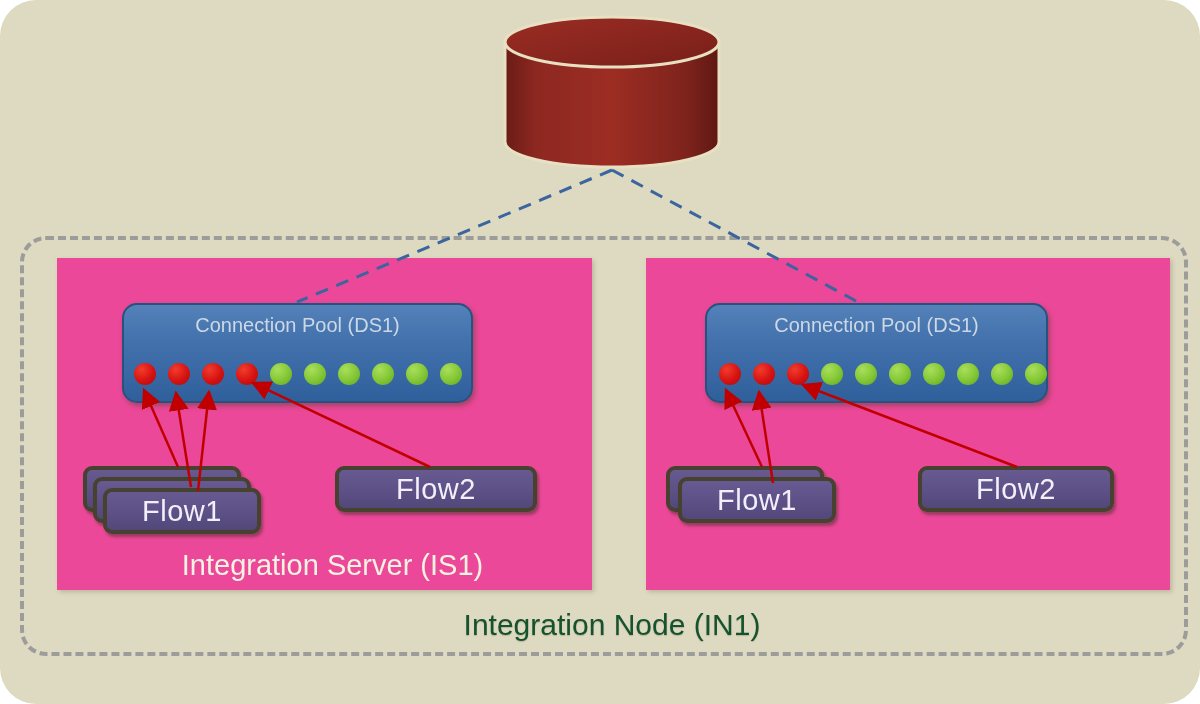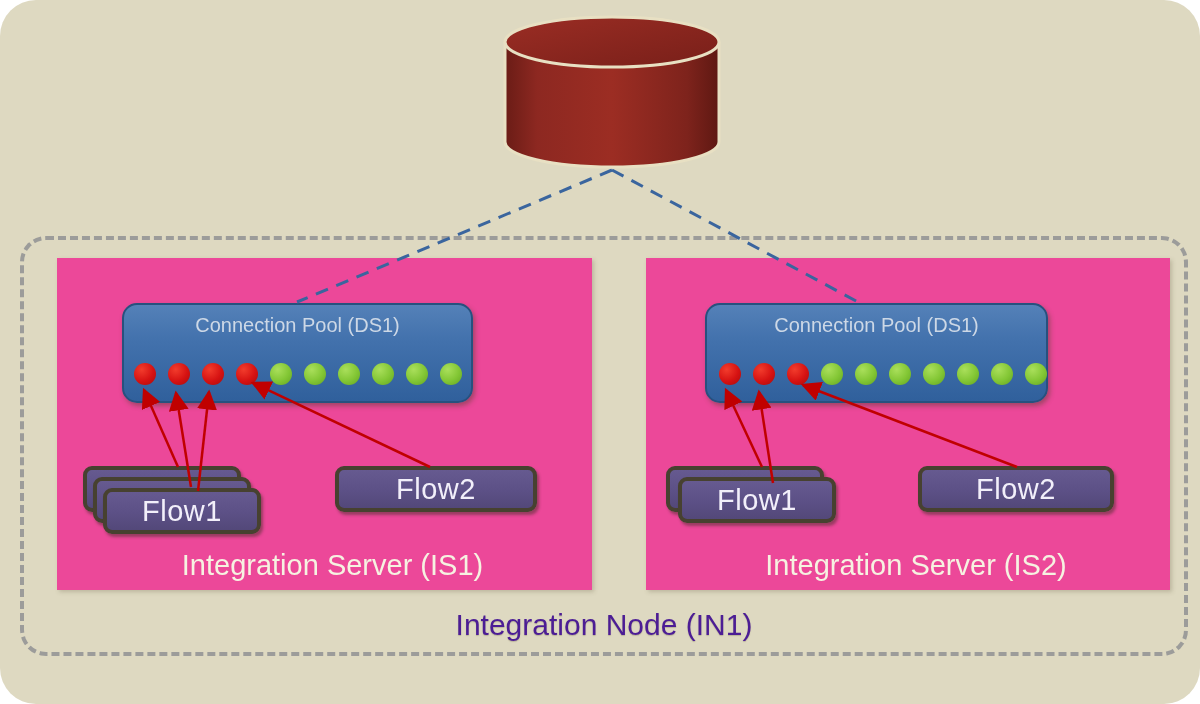--- a/index.html
+++ b/index.html
@@ -7,22 +7,22 @@
   #stage{
     position:relative; width:1200px; height:704px;
     background:#ded9c1; border-radius:36px; overflow:hidden;
   }
   
   #node-boundary{
     position:absolute; left:20px; top:236px; width:1168px; height:420px;
     border:4px dashed #9c9c9a; border-radius:26px; box-sizing:border-box;
   }
   .node-label{
-    position:absolute; bottom:10px; left:0; width:100%;
-    text-align:center; font-size:30px; color:#4c1d95;
+    position:absolute; bottom:10px; left:8px; width:100%;
+    text-align:center; font-size:30px; color:#14532d;
     text-shadow:0 1px 1px rgba(120,112,80,.35);
   }
   
   .server{
     position:absolute; top:258px; height:332px;
     background:#ec4899; box-shadow:2px 2px 4px rgba(90,84,55,.25);
   }
   #server-1{left:57px; width:535px;}
   #server-2{left:646px; width:524px;}
   .server-label{
@@ -128,21 +128,20 @@
           <span class="dot free"></span>
         </div>
     </div>
     <div class="flow-box" id="s2-flow1-a"></div>
     <div class="flow-box" id="s2-flow1-b">
       <span class="flow-label">Flow1</span>
     </div>
     <div class="flow-box" id="s2-flow2">
       <span class="flow-label">Flow2</span>
     </div>
-    <div class="server-label">Integration Server (IS2)</div>
   </div>
 
   <svg id="overlay" viewBox="0 0 1200 704">
     <defs>
       <linearGradient id="bodyGrad" x1="0" y1="0" x2="1" y2="0">
         <stop offset="0" stop-color="#6a1c16"></stop>
         <stop offset="0.15" stop-color="#8d2821"></stop>
         <stop offset="0.5" stop-color="#9c2d23"></stop>
         <stop offset="0.85" stop-color="#7e231c"></stop>
         <stop offset="1" stop-color="#5e1812"></stop>

